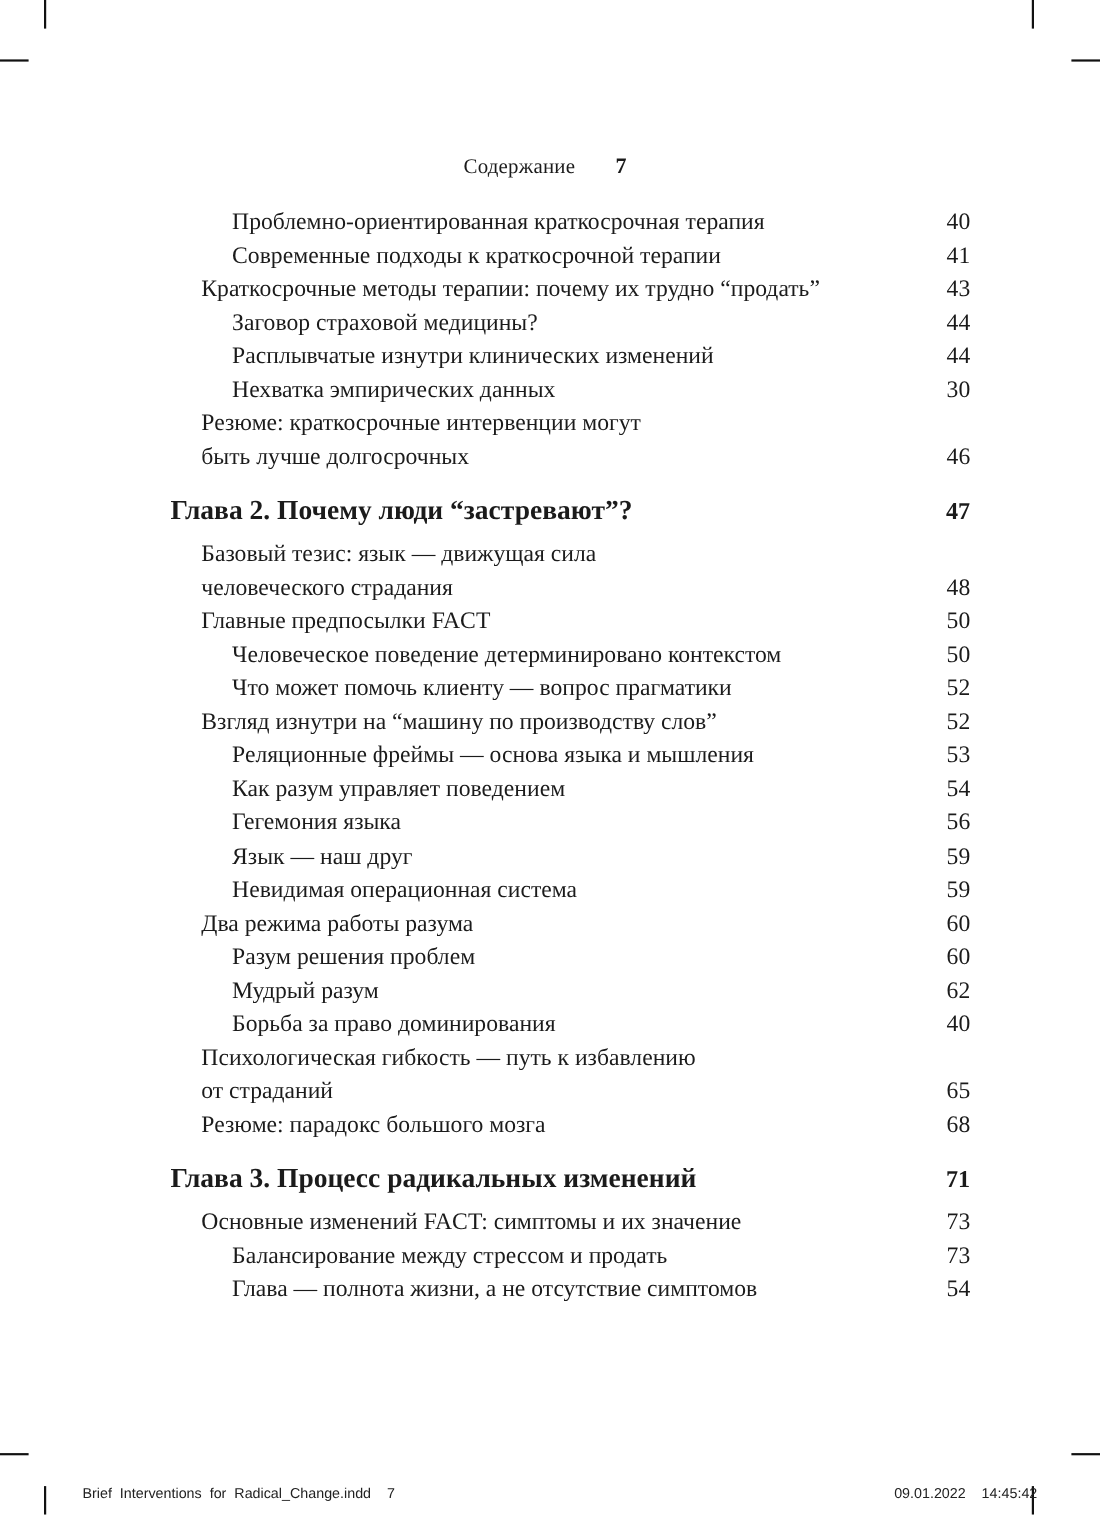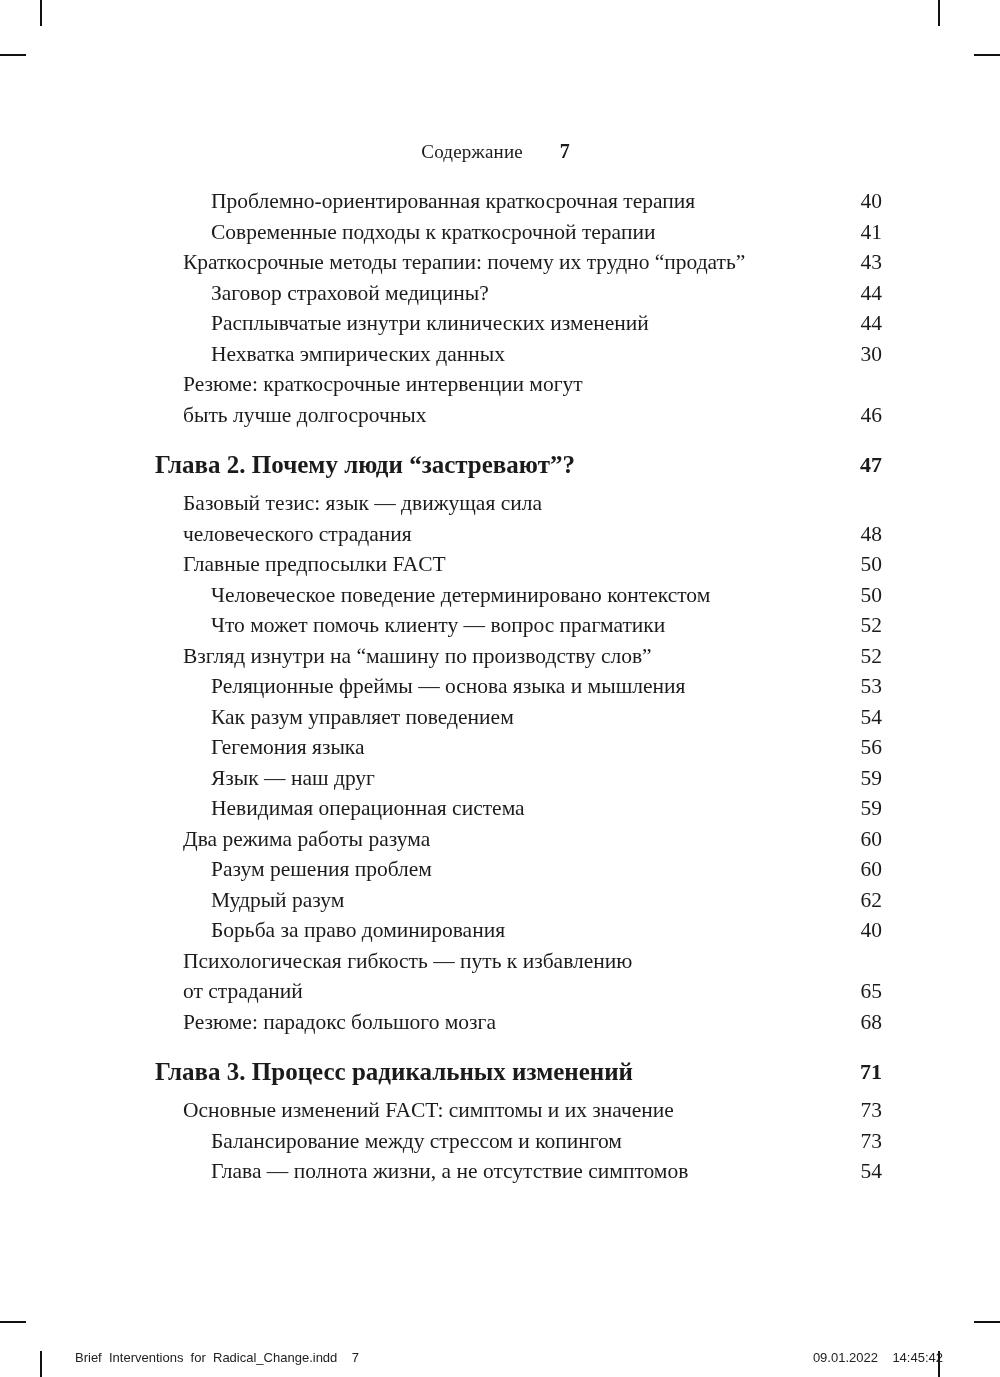--- a/index.html
+++ b/index.html
@@ -227,21 +227,21 @@
     </div>
     <div class="toc-row level-0">
       <span class="toc-text">Глава 3. Процесс радикальных изменений</span>
       <span class="toc-page">71</span>
     </div>
     <div class="toc-row level-1">
       <span class="toc-text">Основные изменений FACT: симптомы и их значение</span>
       <span class="toc-page">73</span>
     </div>
     <div class="toc-row level-2">
-      <span class="toc-text">Балансирование между стрессом и копингом</span>
+      <span class="toc-text">Балансирование между стрессом и продать</span>
       <span class="toc-page">73</span>
     </div>
     <div class="toc-row level-2">
       <span class="toc-text">Глава — полнота жизни, а не отсутствие симптомов</span>
       <span class="toc-page">54</span>
     </div>
   </div>
 
 <div class="slug">
   <span class="slug-left">Brief  Interventions  for  Radical_Change.indd    7</span>

